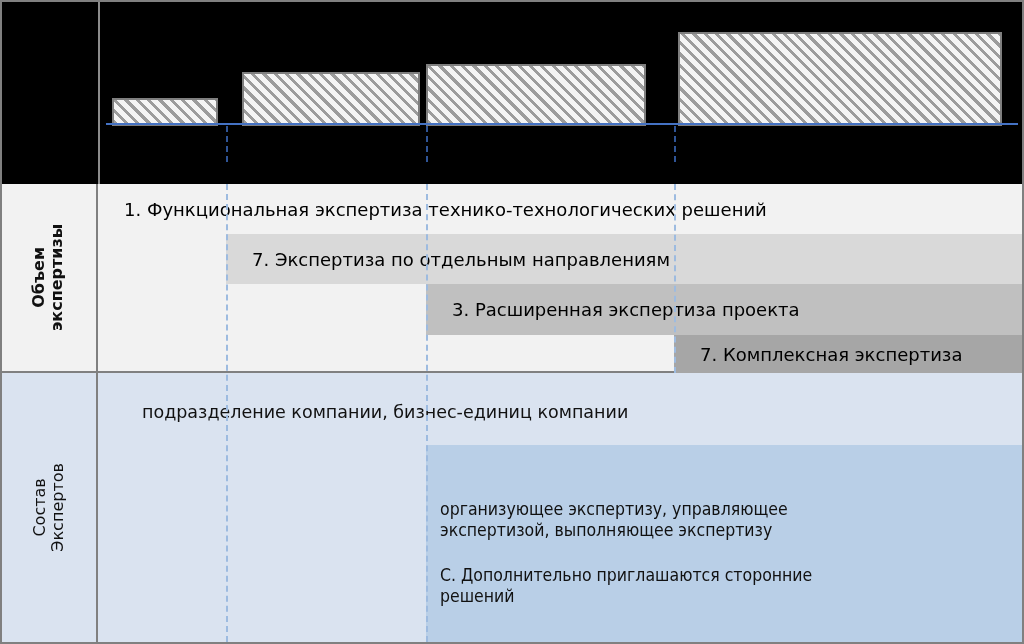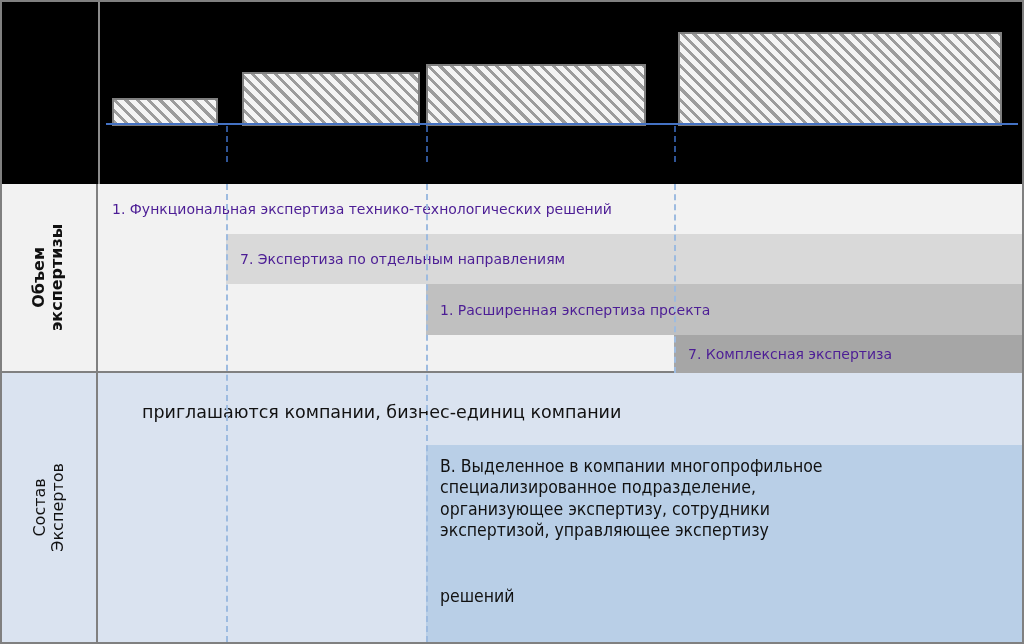--- a/index.html
+++ b/index.html
@@ -81,21 +81,21 @@
     background:#f2f2f2;
     border-bottom:2px solid #808080;
     box-sizing:border-box;
   }
   .scope-band{
     position:absolute;
     box-sizing:border-box;
     display:flex;align-items:center;
   }
   .scope-band .txt{
-    font-size:14px;color:#4c1d95;padding-left:14px;white-space:nowrap;
+    font-size:18px;color:#000000;padding-left:26px;white-space:nowrap;
   }
 
   
   #staff-block{
     position:absolute;left:96px;top:189px;right:0;height:269px;
     background:#dae3f0;
     box-sizing:border-box;
   }
   .staff-band{ position:absolute;box-sizing:border-box; }
   .staff-band .txt{
@@ -163,47 +163,47 @@
     </div>
 
     <div id="scope-block">
       <div class="scope-band" style="left:0;top:0;right:0;height:50px;background:#f2f2f2;">
         <span class="txt">1. Функциональная экспертиза технико-технологических  решений</span>
       </div>
       <div class="scope-band" style="left:128px;top:50px;right:0;height:50px;background:#d9d9d9;">
         <span class="txt">7. Экспертиза по отдельным направлениям</span>
       </div>
       <div class="scope-band" style="left:328px;top:100px;right:0;height:51px;background:#c0c0c0;">
-        <span class="txt">1. Расширенная экспертиза проекта</span>
+        <span class="txt">3. Расширенная экспертиза проекта</span>
       </div>
       <div class="scope-band" style="left:576px;top:151px;right:0;height:38px;background:#a6a6a6;">
         <span class="txt">7. Комплексная экспертиза</span>
       </div>
     </div>
 
     <div id="staff-block">
       <div class="staff-band" id="staff-a">
         <div class="txt">
           <br>
-          <span>приглашаются компании, бизнес-единиц компании</span>
+          <span>подразделение компании, бизнес-единиц компании</span>
         </div>
       </div>
 
       <div class="staff-band" id="staff-bc">
         <div id="staff-b">
           <div class="txt narrow">
-            <span>В. Выделенное в компании многопрофильное</span><br>
-            <span>специализированное подразделение,</span><br>
-            <span>организующее экспертизу, сотрудники</span><br>
-            <span>экспертизой, управляющее экспертизу</span>
+            <br>
+            <br>
+            <span>организующее экспертизу, управляющее</span><br>
+            <span>экспертизой, выполняющее экспертизу</span>
           </div>
         </div>
         <div id="staff-c">
           <div class="txt narrow">
-            <br>
+            <span>С. Дополнительно приглашаются сторонние</span><br>
             <span>решений</span>
           </div>
         </div>
       </div>
     </div>
 
     <div class="guide" style="left:224px;top:0;height:458px;"></div>
     <div class="guide" style="left:424px;top:0;height:458px;"></div>
     <div class="guide" style="left:672px;top:0;height:189px;"></div>
   </div>

